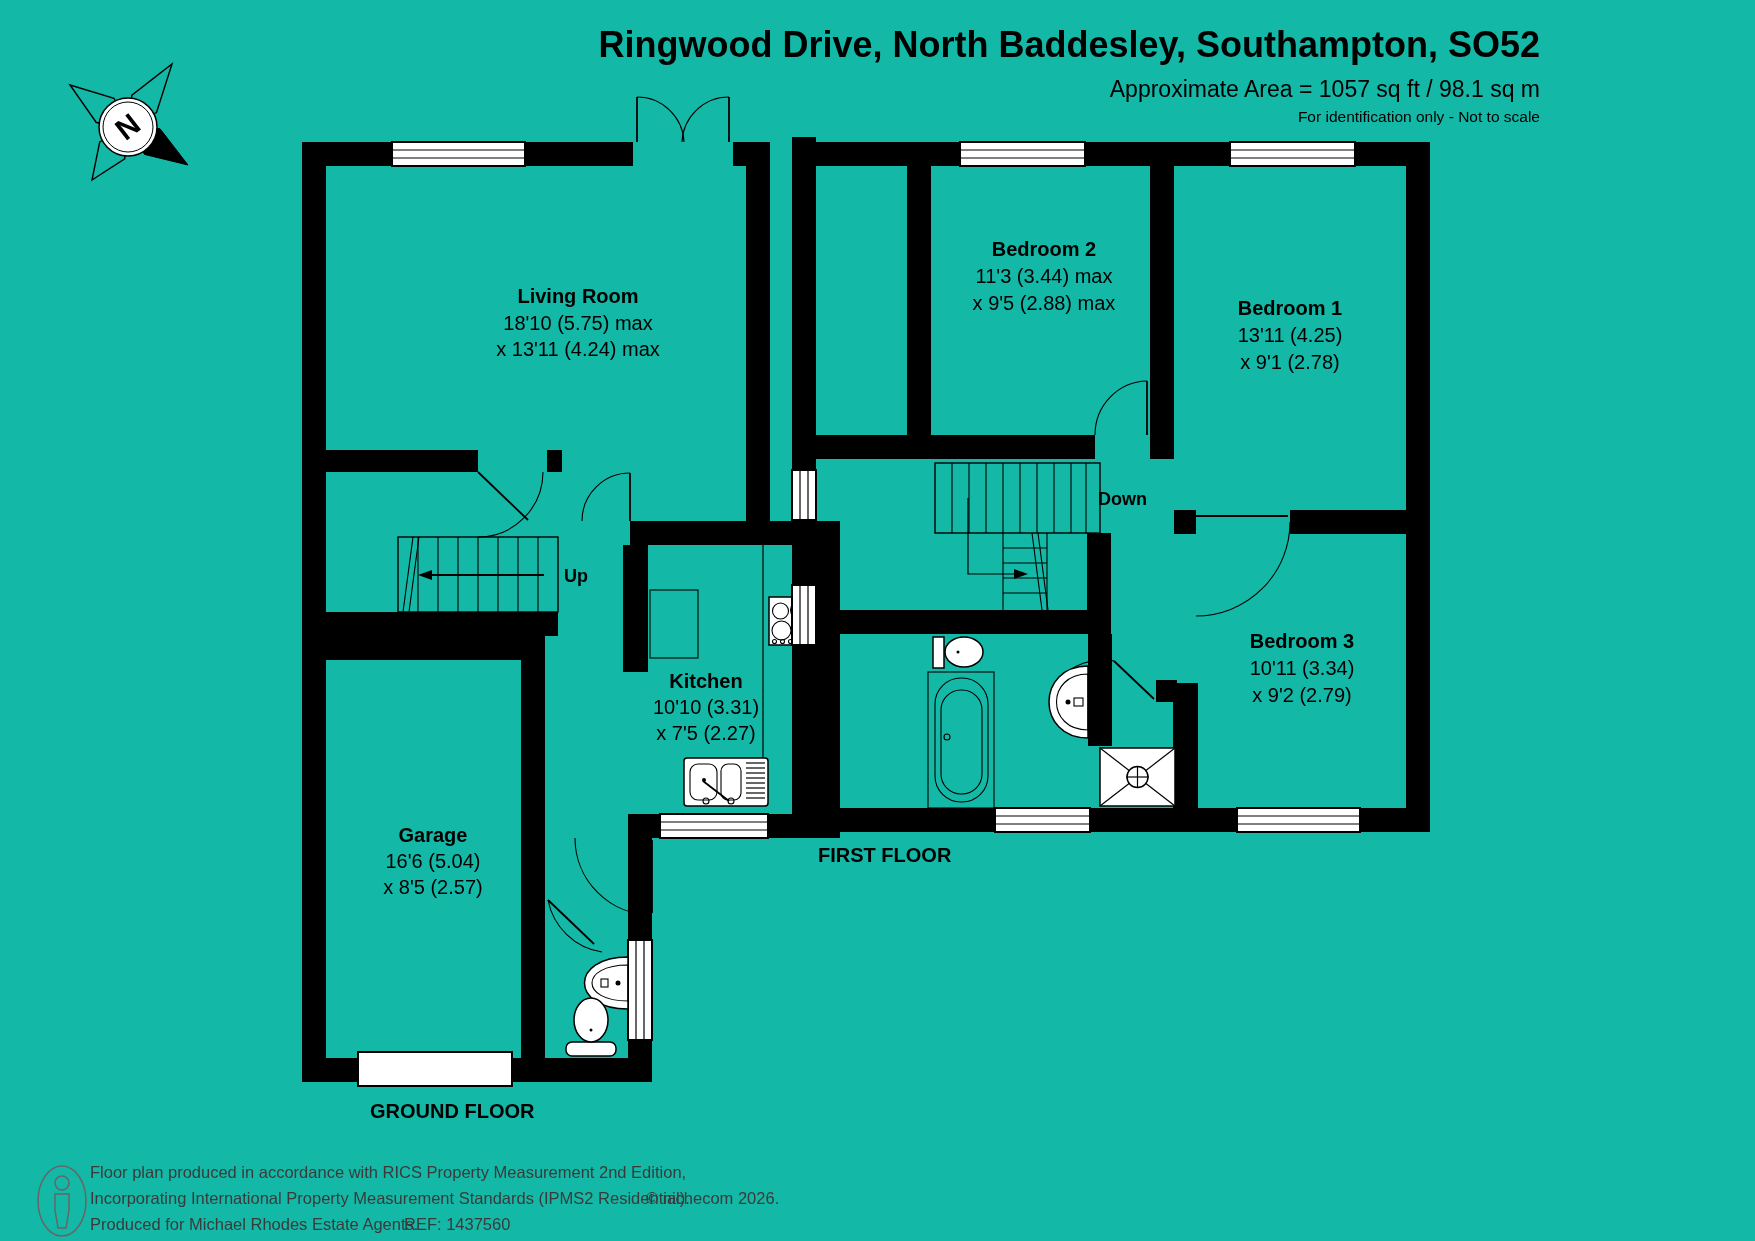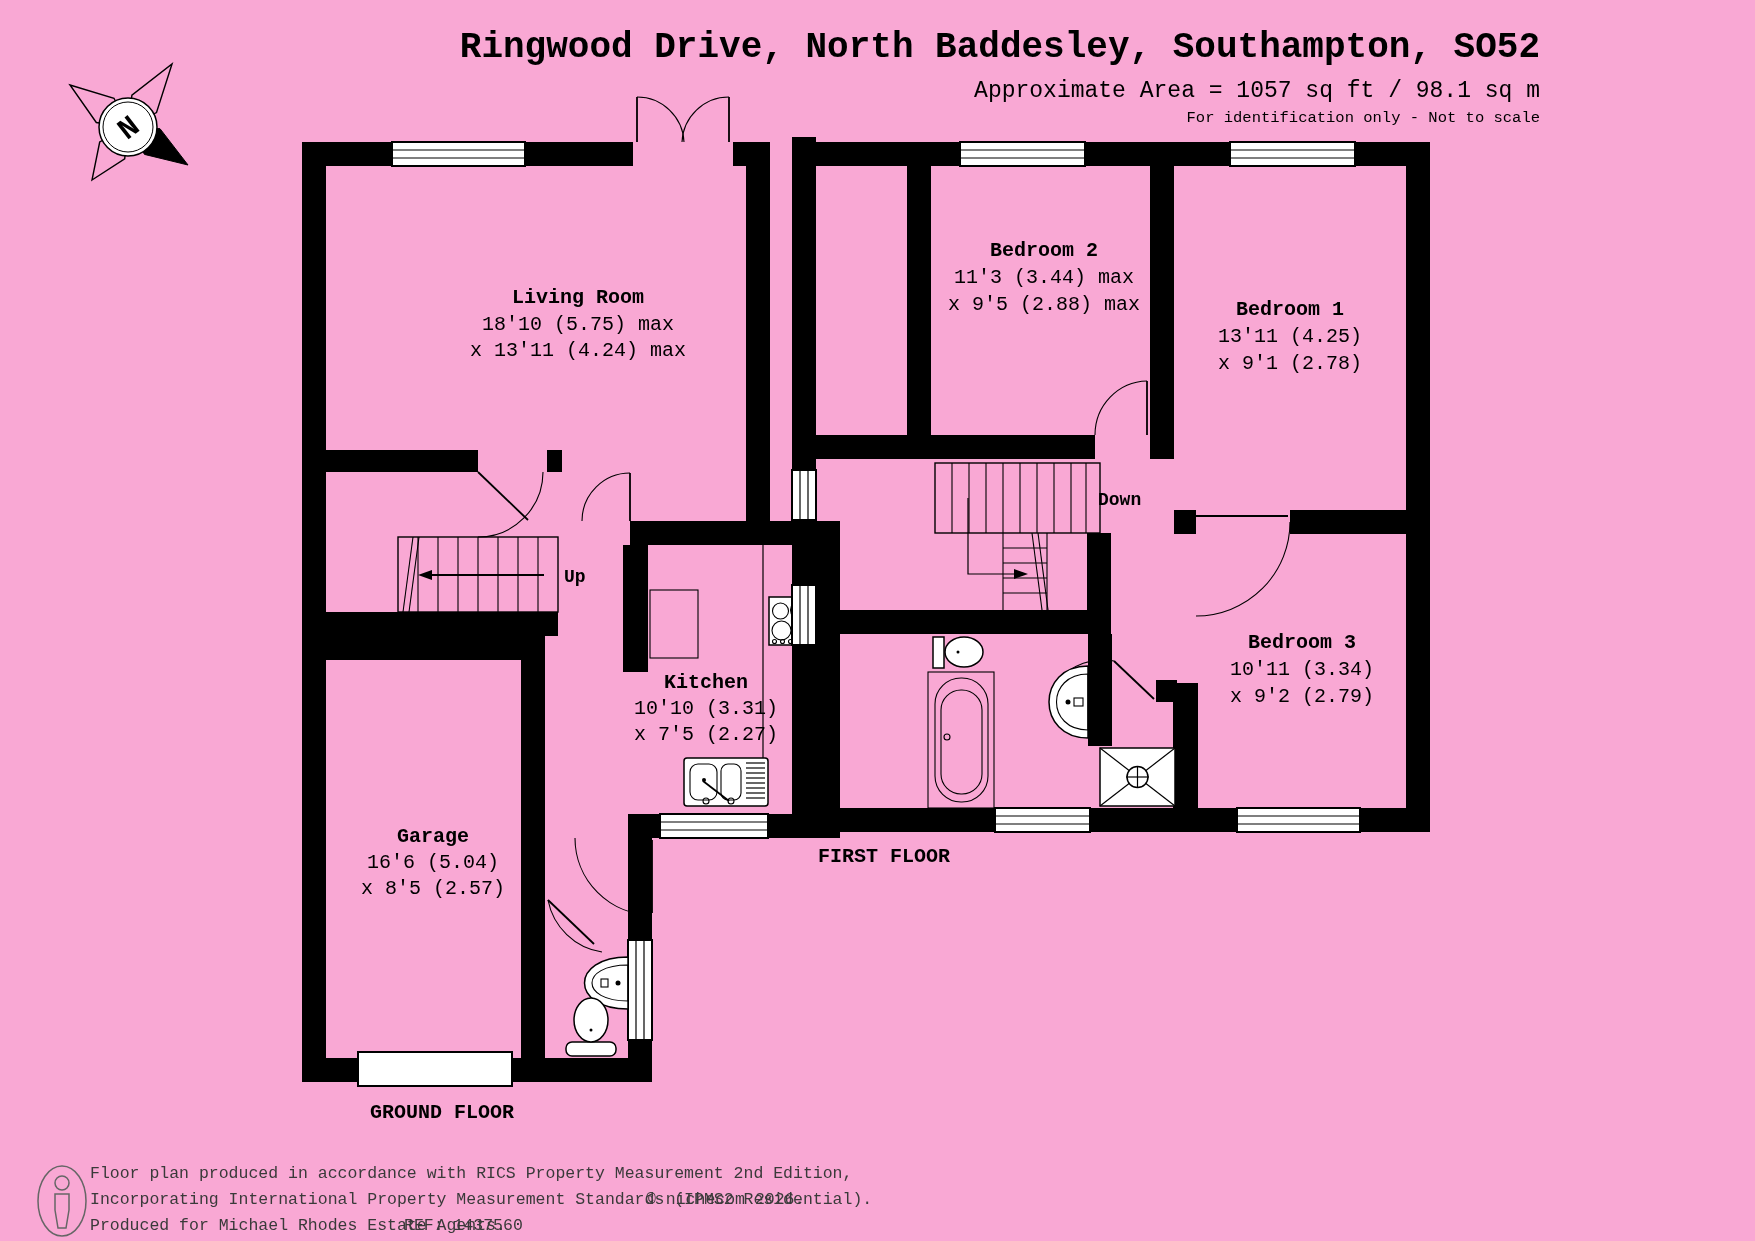--- a/index.html
+++ b/index.html
@@ -1,17 +1,17 @@
 <!DOCTYPE html>
 <html><head>
 <meta charset="utf-8">
 <style>
   html,body{margin:0;padding:0;background:#fff;}
-  .page{position:relative;width:1755px;height:1241px;background:#f9a8d4;overflow:hidden;
-        font-family:Liberation Mono, monospace;}
+  .page{position:relative;width:1755px;height:1241px;background:#14b8a6;overflow:hidden;
+        font-family:Liberation Sans, sans-serif;}
   svg{position:absolute;left:0;top:0;}
   svg .wall{fill:#000000;stroke:none;}
   svg .thin{fill:none;stroke:#000;stroke-width:1.4;}
   svg .win{fill:#ffffff;stroke:#000;stroke-width:2;}
   svg .wline{stroke:#000;stroke-width:1.2;fill:none;}
   svg .fix{fill:#ffffff;stroke:#000;stroke-width:1.5;}
   svg .fix2{fill:none;stroke:#000;stroke-width:1.1;}
   svg .door{fill:none;stroke:#000;stroke-width:1.8;}
   svg .arc{fill:none;stroke:#000;stroke-width:1.1;}
   svg .tread{stroke:#000;stroke-width:1.1;fill:none;}

